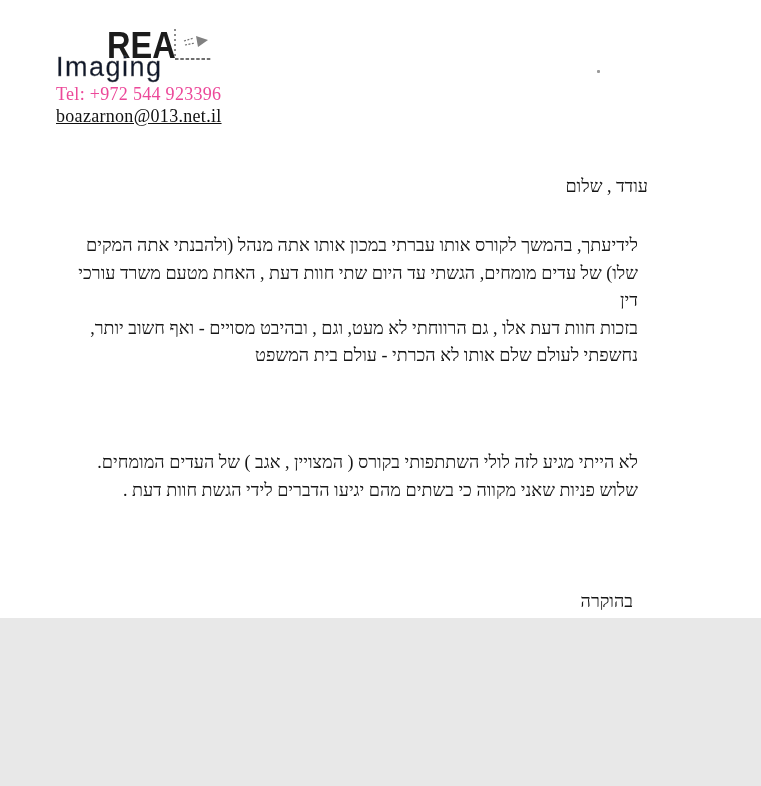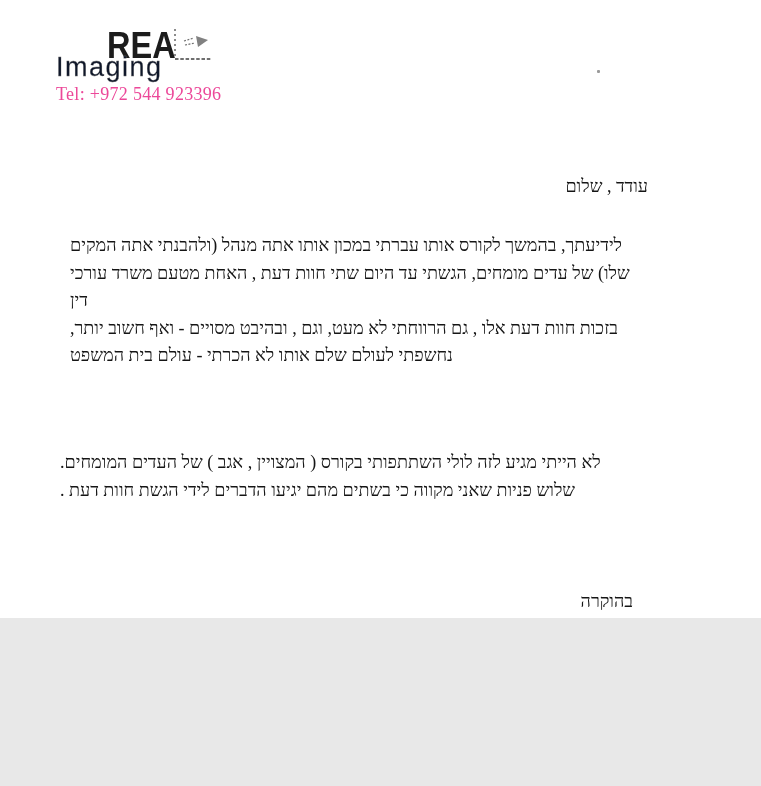--- a/index.html
+++ b/index.html
@@ -61,21 +61,21 @@
     position: absolute;
     left: 597px; top: 70px;
     width: 3px; height: 3px;
     background: #9a9a9a;
     border-radius: 1px;
   }
 
   
   .rtl {
     direction: rtl;
-    text-align: left;
+    text-align: right;
     font-size: 18px;
     line-height: 27.5px;
     color: #151515;
   }
   .greeting   { position: absolute; right: 113px; top: 173px; }
   .para-1     { position: absolute; right: 123px; top: 232px; left: 70px; }
   .para-2     { position: absolute; right: 123px; top: 404px; left: 60px; margin-top: 45px; }
   .para-3     { position: absolute; right: 123px; top: 519px; left: 60px; }
   .closing    { position: absolute; right: 128px; top: 588px; margin-left: 12px; }
   .sig-name   { position: absolute; right: 122px; top: 657px; }
@@ -98,20 +98,21 @@
     <line x1="3" y1="1" x2="3" y2="31" stroke="#6f6f6f" stroke-width="1.6" stroke-dasharray="2,3"></line>
     <line x1="3" y1="31" x2="40" y2="31" stroke="#6f6f6f" stroke-width="2.2" stroke-dasharray="3.5,1.8"></line>
     <line x1="12" y1="13" x2="22" y2="10" stroke="#707070" stroke-width="1.2" stroke-dasharray="2,1.5"></line>
     <line x1="13" y1="17" x2="23" y2="15" stroke="#707070" stroke-width="1.2" stroke-dasharray="2,1.5"></line>
     <path d="M 24 8 L 36 12 L 26 19 Z" fill="#6b6b6b" opacity="0.85"></path>
   </svg>
 
   <div class="brand-bottom">Imaging</div>
 
   <div class="tel-line">Tel: +972 544 923396</div>
+  <div class="email-line">boazarnon@013.net.il</div>
 
   <div class="speck"></div>
 
   <div class="rtl greeting">עודד , שלום</div>
 
   <div class="rtl para-1">
     <div>לידיעתך, בהמשך לקורס אותו עברתי במכון אותו אתה מנהל (ולהבנתי אתה המקים</div>
     <div>שלו) של עדים מומחים, הגשתי עד היום שתי חוות דעת , האחת מטעם משרד עורכי דין</div>
     <div>בזכות חוות דעת אלו , גם הרווחתי לא מעט, וגם , ובהיבט מסויים - ואף חשוב יותר,</div>
     <div>נחשפתי לעולם שלם אותו לא הכרתי - עולם בית המשפט</div>

